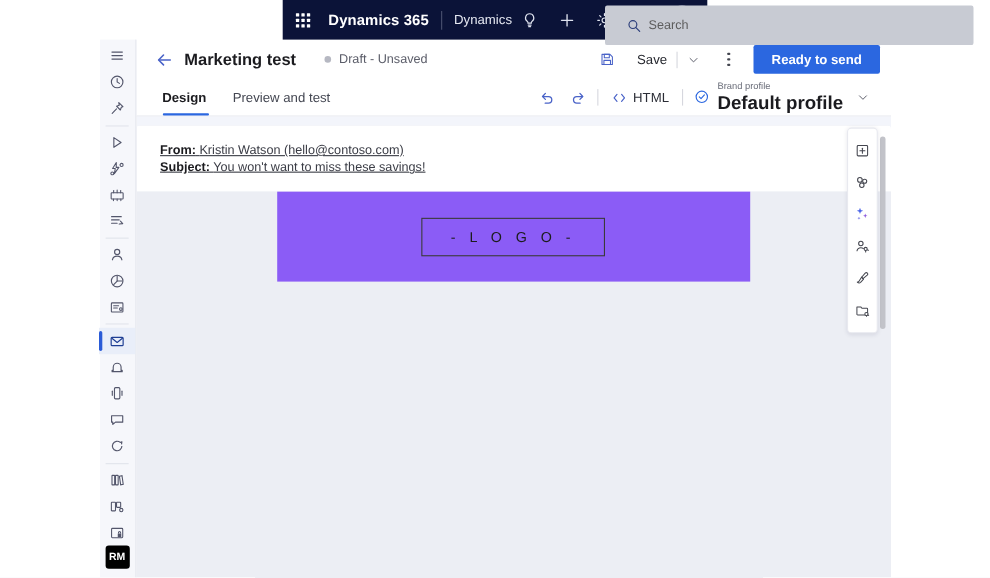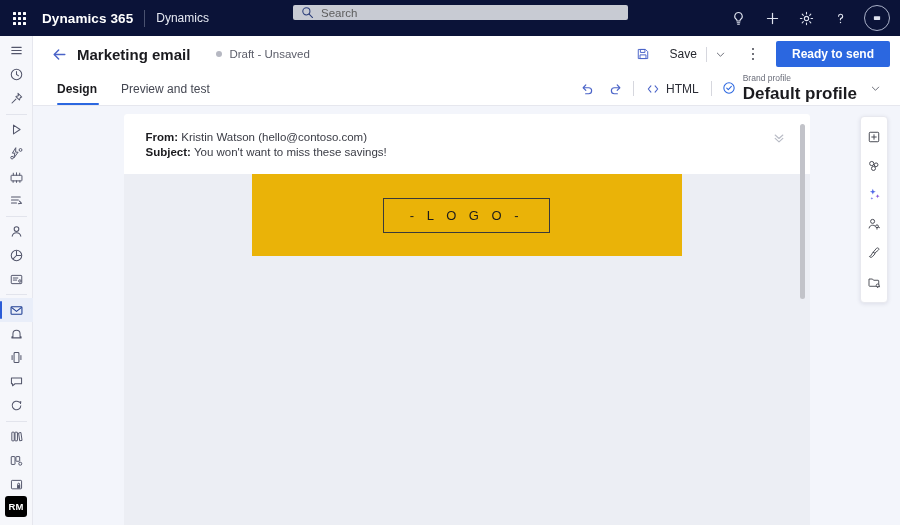--- a/index.html
+++ b/index.html
@@ -2,21 +2,21 @@
 <html><head>
 <meta charset="utf-8">
 <style>
   * { box-sizing: border-box; margin: 0; padding: 0; }
   html, body {
     width: 900px; height: 525px;
     overflow: hidden;
     font-family: "Liberation Sans", sans-serif;
     background: #ffffff;
   }
-  .app { position: relative; width: 900px; height: 525px; display: flex; flex-direction: column; }
+  .app { position: relative; width: 900px; height: 525px; display: flex; flex-direction: column; align-items: center; }
 
   
   .suitebar {
     height: 36px; min-height: 36px;
     background: #0b1338;
     display: flex; align-items: center;
     padding: 0 8px 0 4px;
     position: relative; z-index: 30;
   }
   .waffle {
@@ -31,23 +31,23 @@
   .waffle-grid i { display: block; width: 3px; height: 3px; background: #ffffff; border-radius: 0.5px; }
   .brand {
     color: #ffffff; font-size: 13.5px; font-weight: bold;
     margin-left: 8px; letter-spacing: .1px; white-space: nowrap;
   }
   .brand-sep { width: 1px; height: 17px; background: #4a5270; margin: 0 11px; }
   .app-name { color: #e6e9f2; font-size: 12px; white-space: nowrap; }
 
   .search-wrap {
     position: absolute; left: 293px; top: 5px;
-    width: 335px; height: 15px;
+    width: 335px; height: 36px;
     background: #c8cbd3; border-radius: 2px;
-    display: flex; align-items: center; padding: 0 8px;
+    display: flex; align-items: center; padding: 0 20px;
   }
   .search-ico { width: 13px; height: 13px; flex: 0 0 13px; color: #2c3e7a; }
   .search-input {
     border: 0; background: transparent; outline: none;
     font-family: "Liberation Sans", sans-serif;
     font-size: 11.5px; color: #2b2b2b;
     margin-left: 7px; width: 100%;
   }
   .search-input::placeholder { color: #5d5d5d; }
 
@@ -195,32 +195,32 @@
     border-radius: 3px 3px 0 0;
   }
   .email-meta {
     background: #ffffff;
     padding: 16px 22px 14px 22px;
     position: relative;
     font-size: 11.5px; color: #3a3c45;
     line-height: 1.32;
   }
   .email-meta b { color: #1b1b1f; }
-  .meta-row { white-space: nowrap; }
+  .meta-row { white-space: nowrap; text-decoration: underline; }
   .expand-btn {
     position: absolute; right: 20px; top: 14px;
     width: 22px; height: 20px;
     display: flex; align-items: center; justify-content: center;
     color: #b9bcc6; cursor: pointer;
   }
 
   .email-body { padding: 0 0 0 0; }
   .email-inner { width: 430px; margin: 0 auto; }
   .logo-block {
-    background: #eab308; height: 82px;
+    background: #8b5cf6; height: 82px;
     display: flex; align-items: center; justify-content: center;
   }
   .logo-box {
     border: 1.3px solid #3a3a3a;
     padding: 9px 26px;
     font-size: 13px; letter-spacing: 4.5px;
     color: #1c1c1c; font-weight: normal;
     white-space: nowrap;
   }
   .hero {
@@ -485,21 +485,21 @@
 
     <div class="main">
 
       <div class="cmdbar">
         <div class="back-btn">
           <svg width="17" height="17" viewBox="0 0 16 16" fill="none" stroke="currentColor" stroke-width="1.35" stroke-linecap="round" stroke-linejoin="round">
             <line x1="13" y1="8" x2="3.4" y2="8"></line>
               <polyline points="7.2,3.8 3,8 7.2,12.2"></polyline>
           </svg>
         </div>
-        <div class="page-title">Marketing email</div>
+        <div class="page-title">Marketing test</div>
         <div class="status">
           <span class="status-dot"></span>
           <span class="status-text">Draft - Unsaved</span>
         </div>
 
         <div class="cmd-right">
           <div class="save-btn">
             <svg width="14" height="14" viewBox="0 0 16 16" fill="none" stroke="#4a63c8" stroke-width="1.1" stroke-linejoin="round">
               <path d="M2.6 2.8h8.3l2.5 2.5v7.9H2.6z"></path>
               <rect x="5" y="2.8" width="5.2" height="3.4"></rect>

